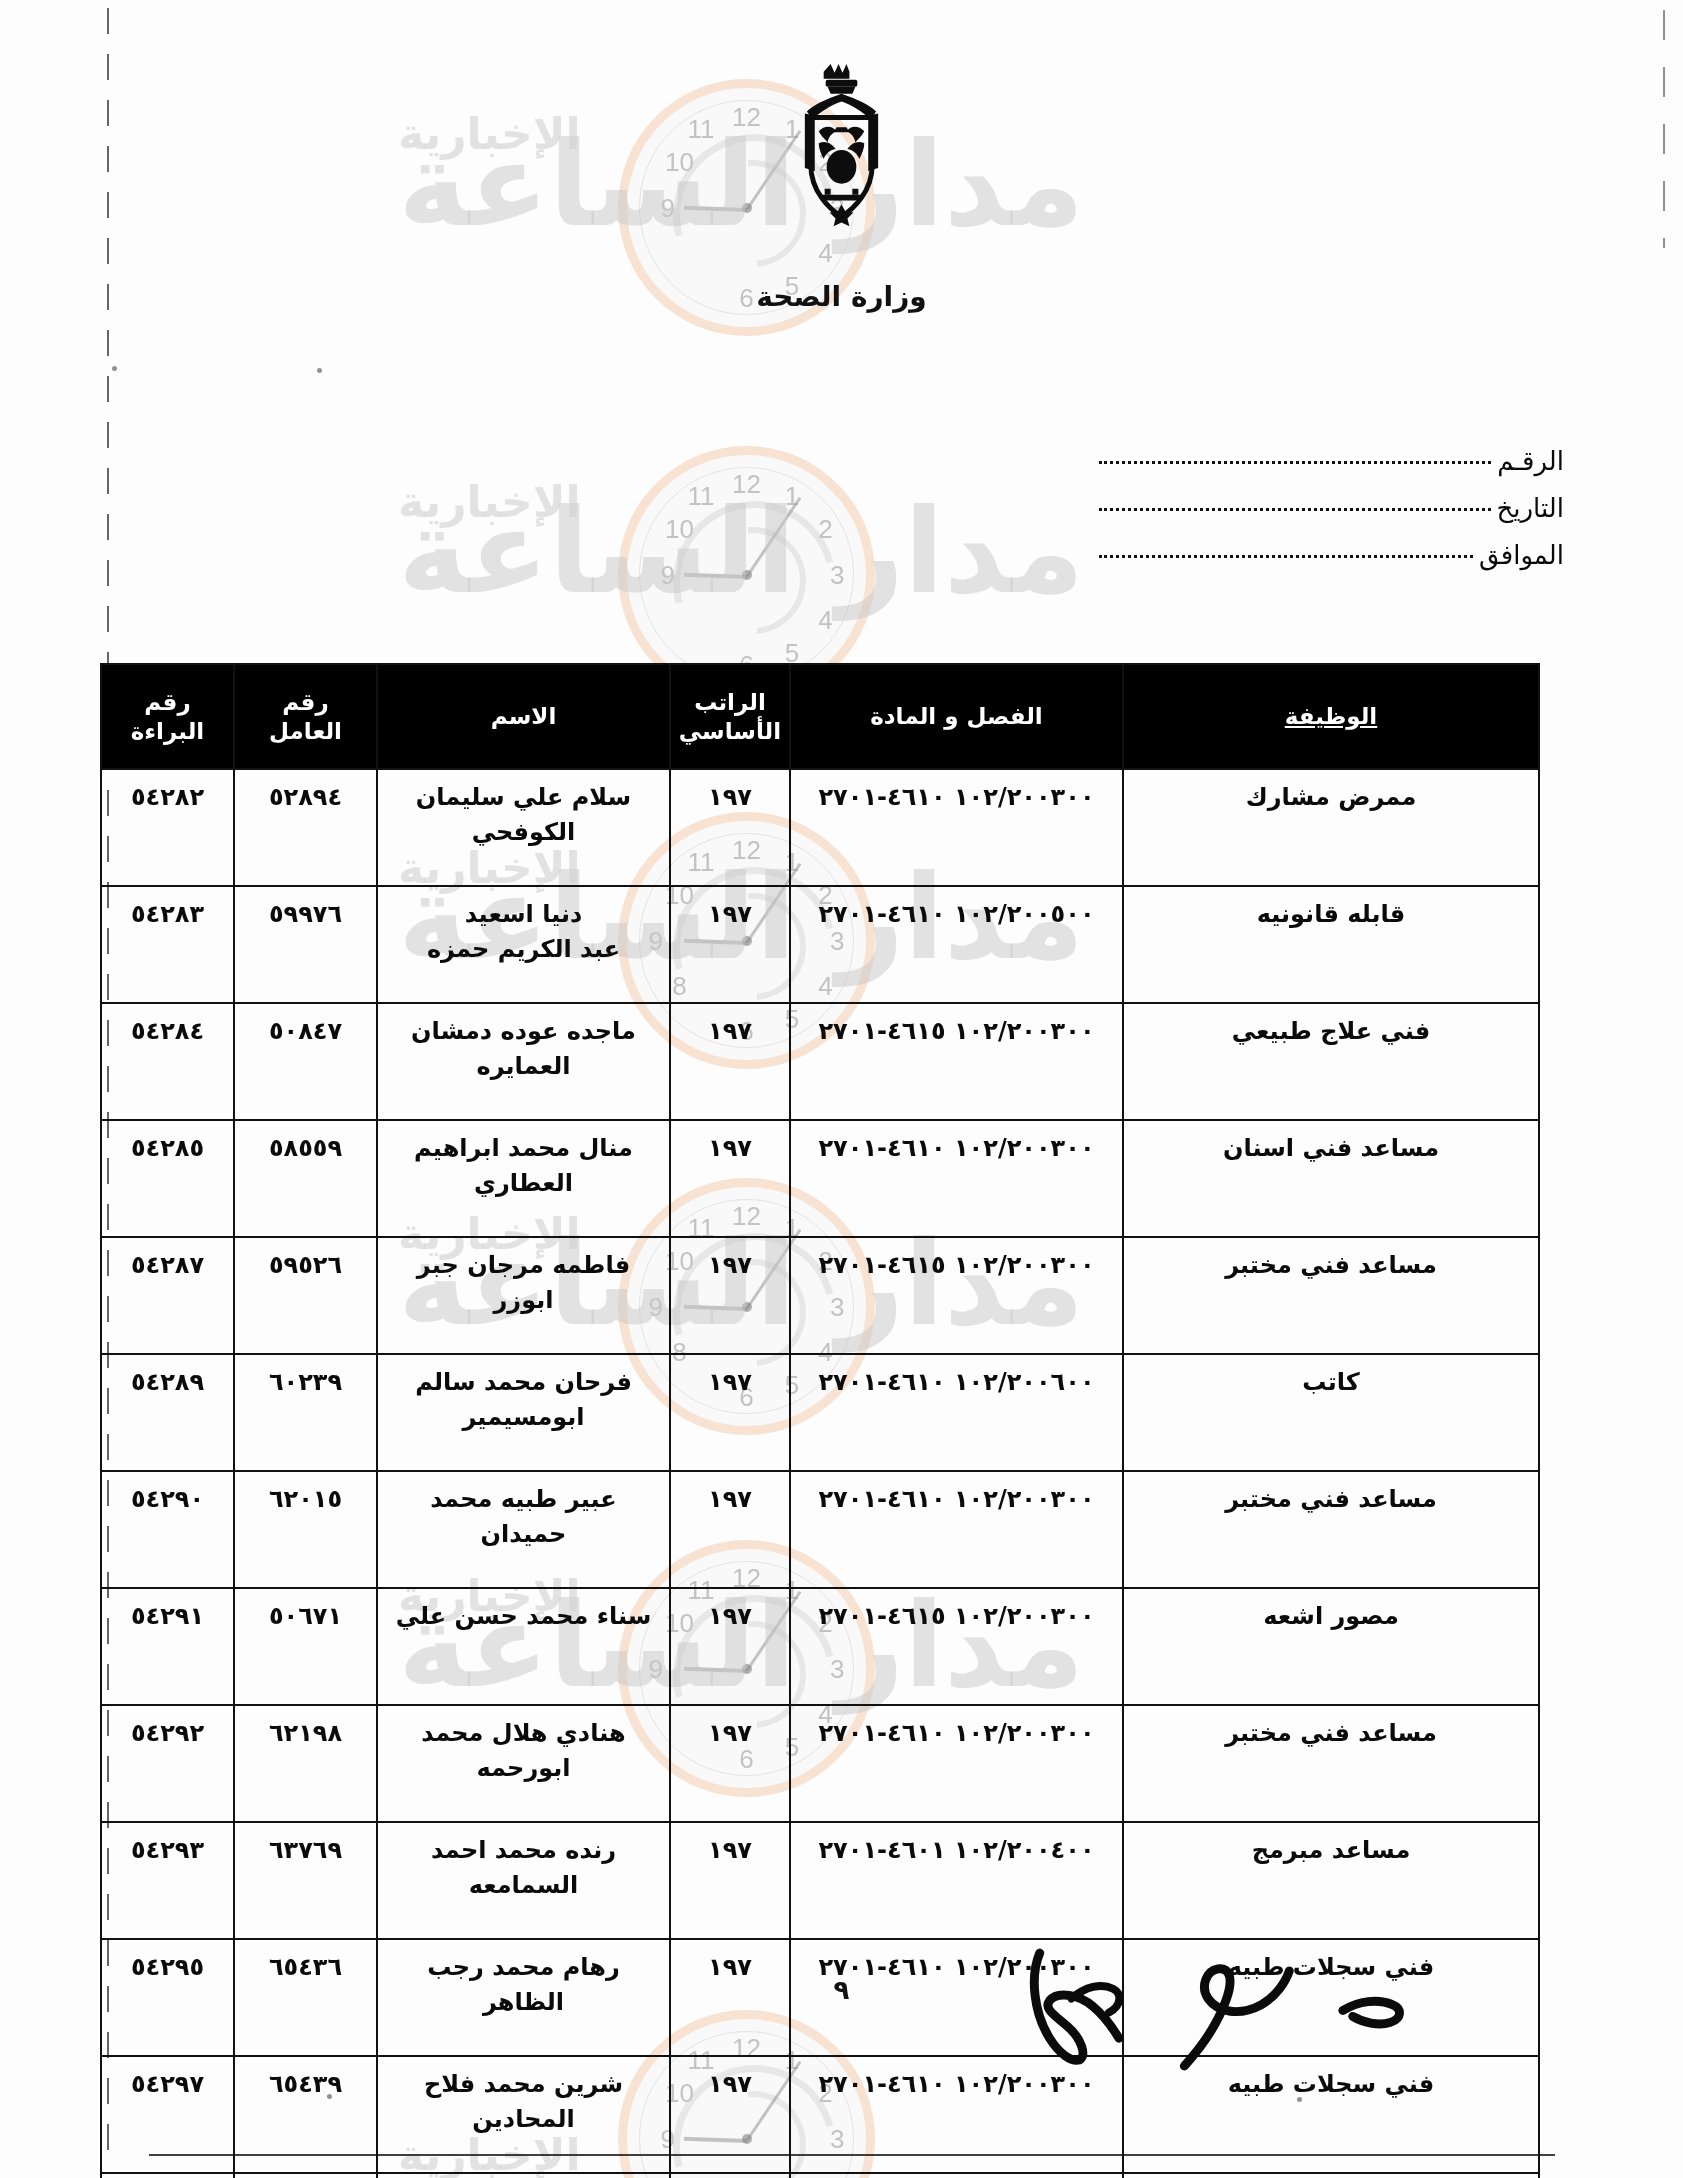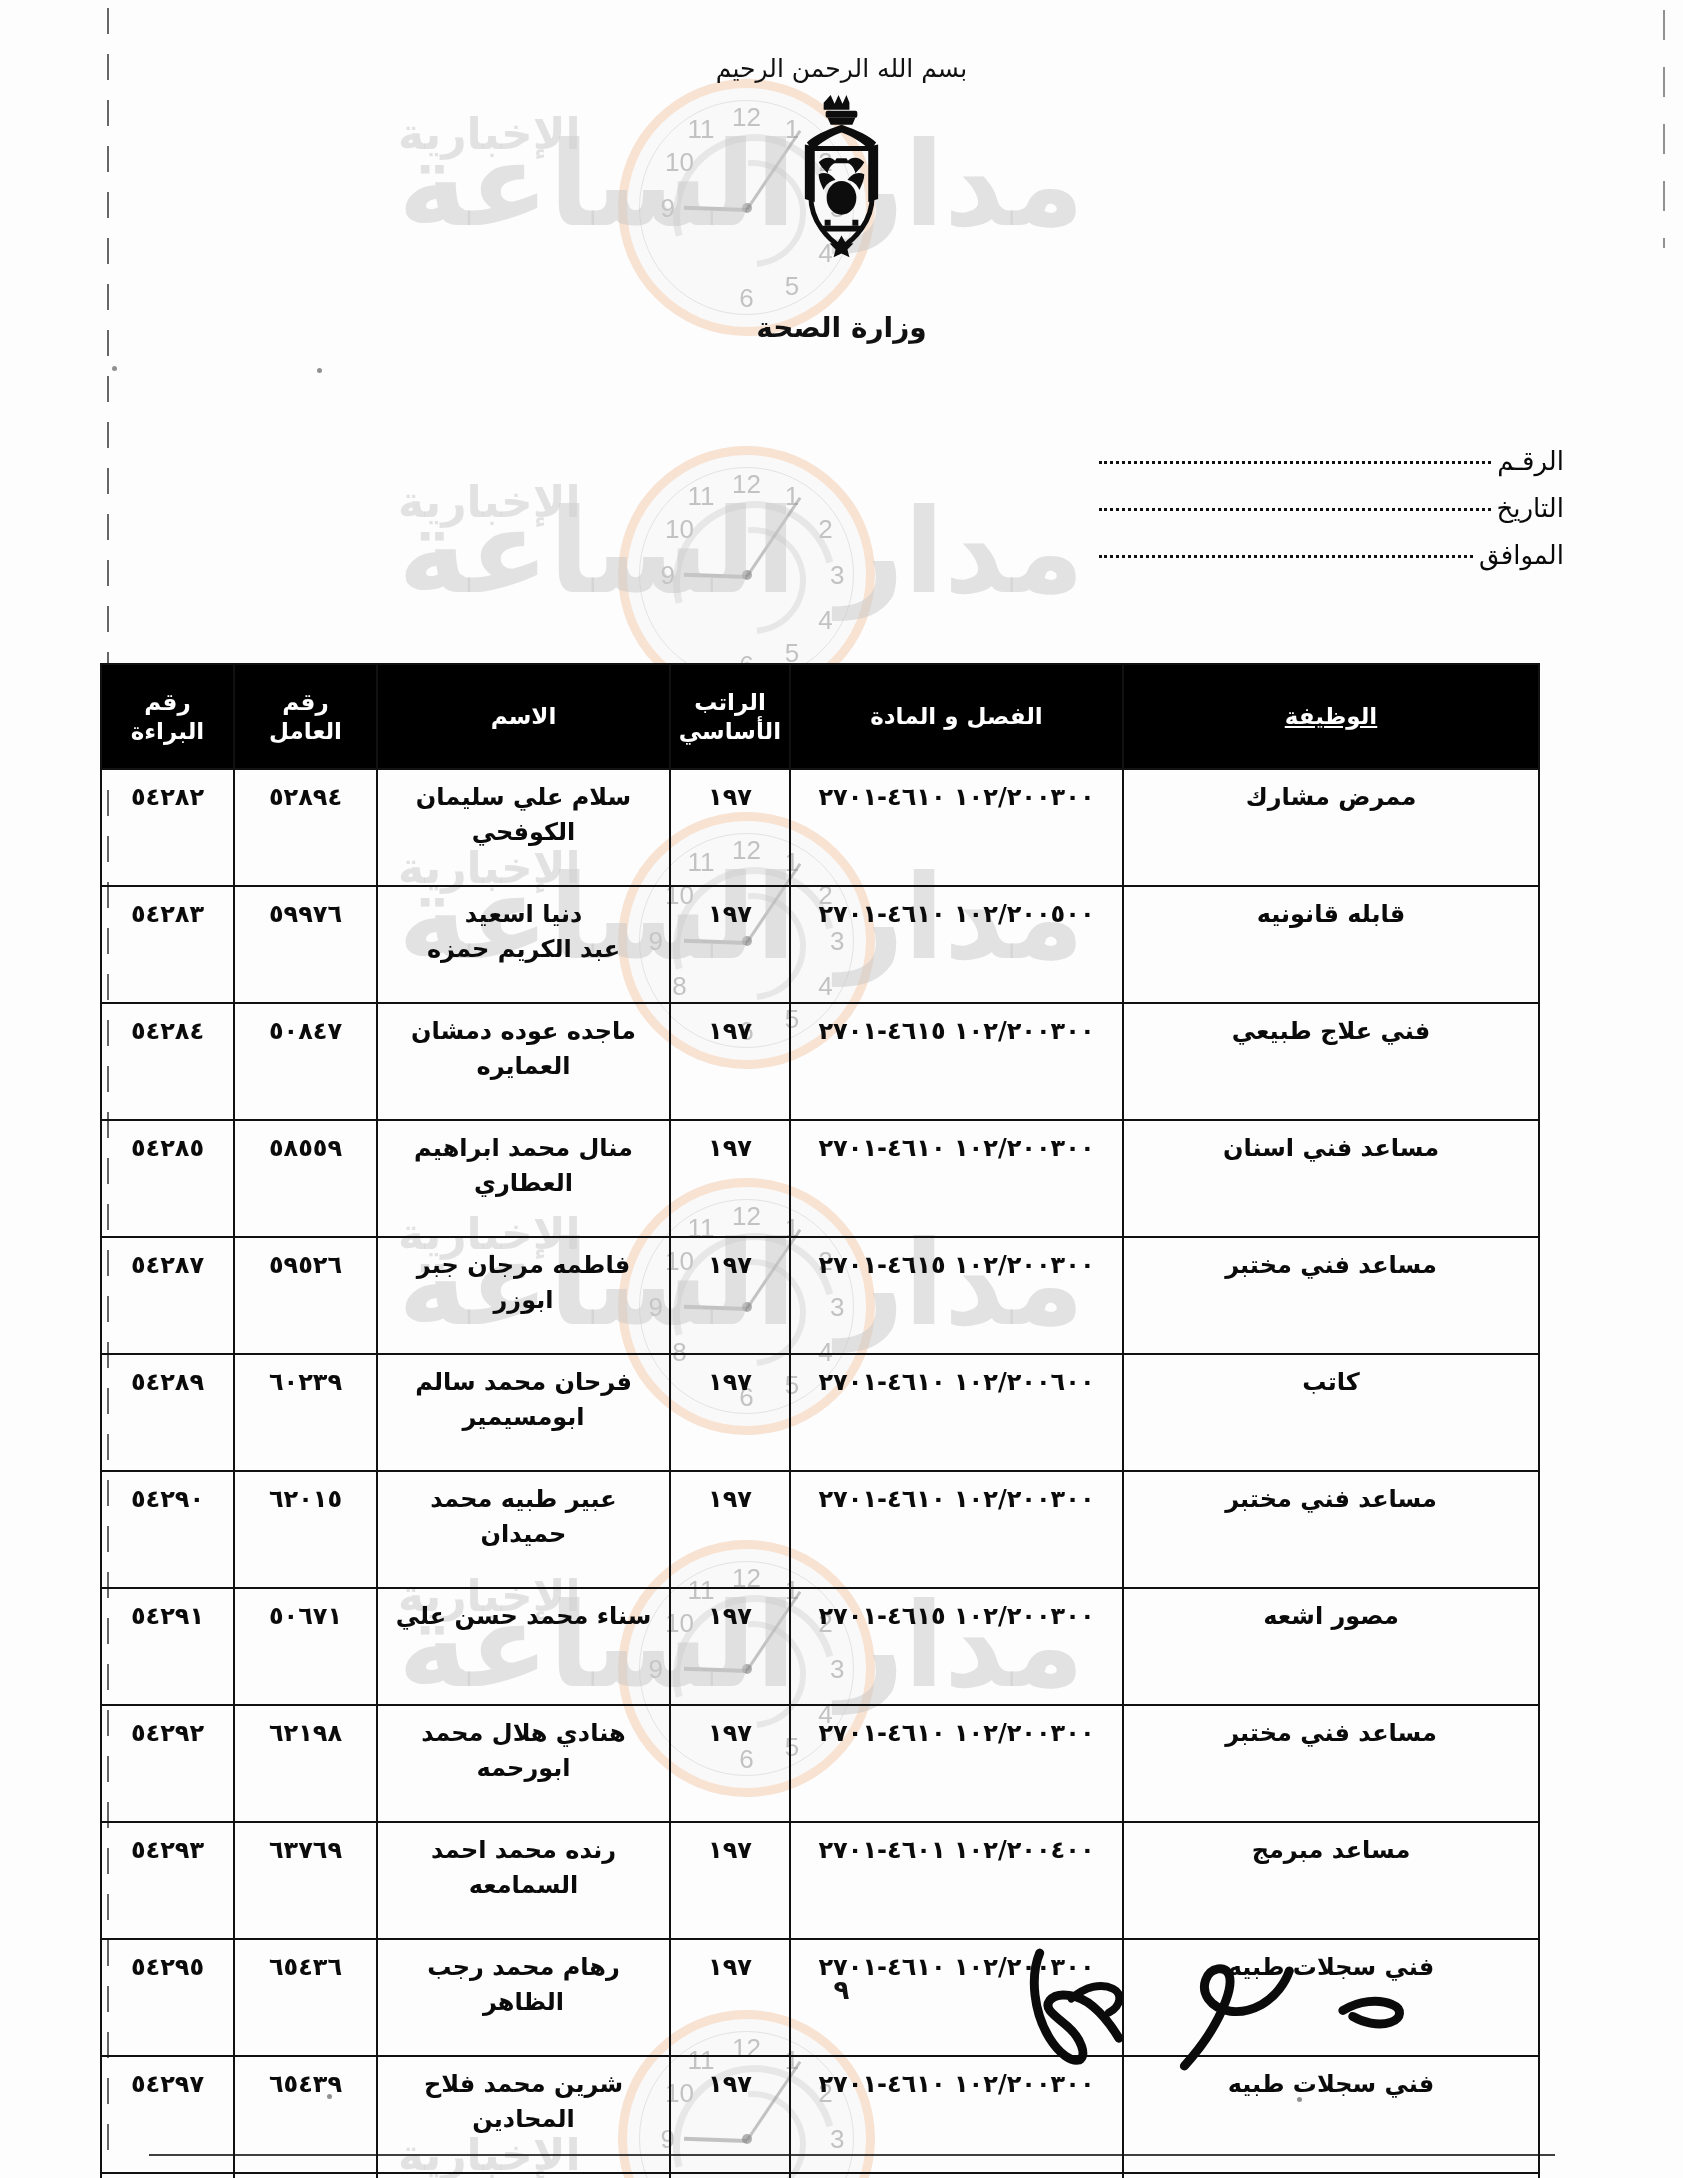--- a/index.html
+++ b/index.html
@@ -395,21 +395,20 @@
 
   <div class="scan-edge-left"></div>
   <div class="scan-edge-right"></div>
   <div class="scan-bottom-rule"></div>
   <div class="speck" style="left:317px; top:368px; width:5px; height:5px;"></div>
   <div class="speck" style="left:112px; top:366px; width:5px; height:5px;"></div>
   <div class="speck" style="left:327px; top:2094px; width:5px; height:5px;"></div>
   <div class="speck" style="left:1297px; top:2097px; width:5px; height:5px;"></div>
 
   <div class="letterhead">
-    <div class="basmala">بسم الله الرحمن الرحيم</div>
 
     <div class="emblem">
       <svg viewBox="0 0 122 208" width="121" height="206" aria-hidden="true">
         <g fill="#0d0d0d">
 
           <path d="M50 8 l4 9 4-9 4 9 4-9 3 8 v7 h-26 v-7 z"></path>
           <rect x="45" y="24" width="32" height="7" rx="2"></rect>
           <path d="M47 31 h28 l-3 7 h-22 z"></path>
 
           <path d="M61 38 C44 44 33 49 26 56 l6 8 C40 56 50 50 61 46 C72 50 82 56 90 64 l6 -8 C89 49 78 44 61 38 z"></path>

